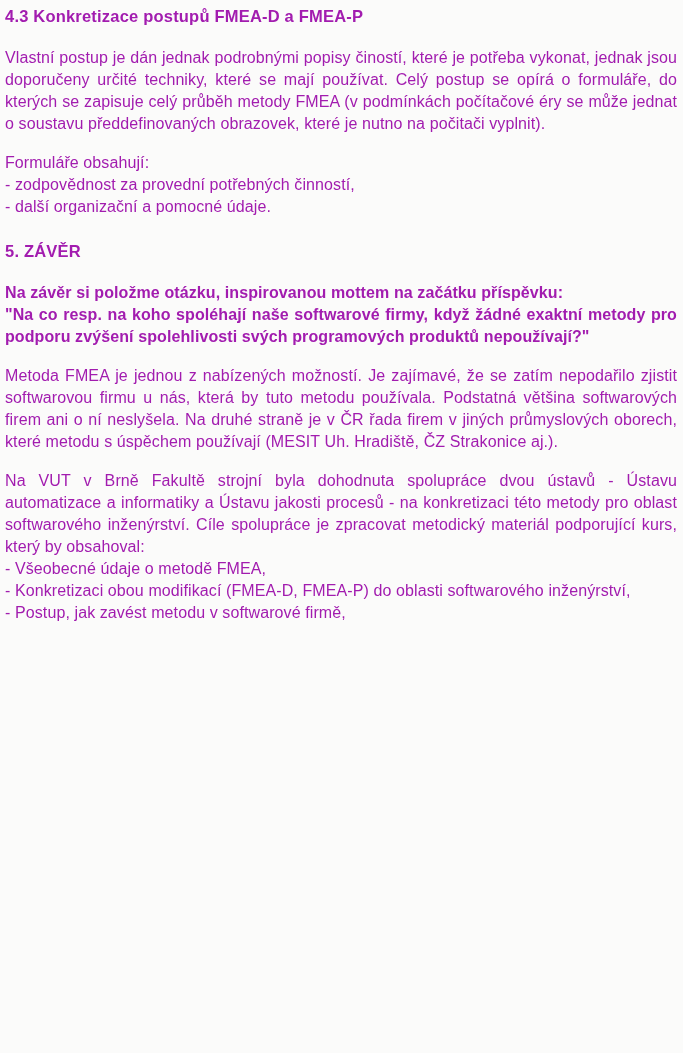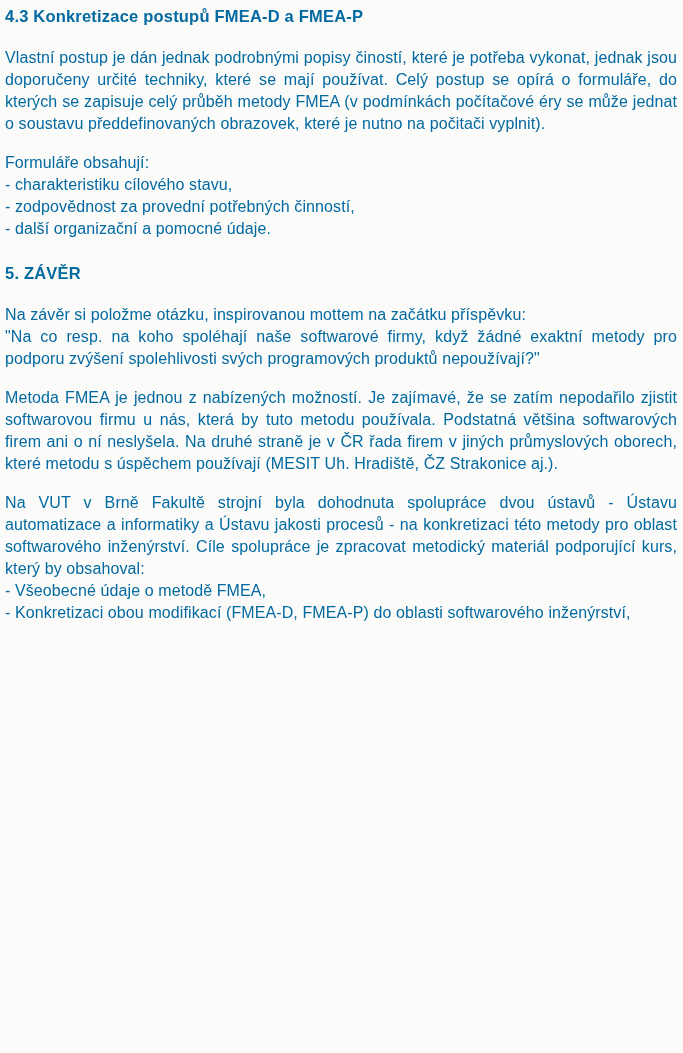--- a/index.html
+++ b/index.html
@@ -13,21 +13,21 @@
     overflow: hidden;
   }
   .page {
     box-sizing: border-box;
     width: 683px;
     height: 1053px;
     padding: 5px 6px 0 5px;
     font-family: "Liberation Sans", sans-serif;
     font-size: 16px;
     line-height: 22px;
-    color: #0369a1;
+    color: #a21caf;
     letter-spacing: 0.1px;
   }
   .heading {
     font-size: 16.5px;
     font-weight: bold;
     margin: 0 0 20px 0;
     letter-spacing: 0.2px;
   }
   .heading.h-conclusion {
     margin-top: 22px;
@@ -48,35 +48,35 @@
     padding-left: 11px;
     text-indent: -11px;
     text-align: justify;
   }
   .para-group {
     margin: 0 0 14px 0;
   }
   .para-group p.line {
     margin: 0;
     text-align: justify;
+    font-weight: bold;
   }
 </style>
 </head>
 <body>
 
 <div class="page">
 
   <h2 class="heading">4.3 Konkretizace postupů FMEA-D a FMEA-P</h2>
 
   <p class="para">Vlastní postup je dán jednak podrobnými popisy čiností, které je potřeba vykonat, jednak jsou doporučeny určité techniky, které se mají používat. Celý postup se opírá o formuláře, do kterých se zapisuje celý průběh metody FMEA (v podmínkách počítačové éry se může jednat o soustavu předdefinovaných obrazovek, které je nutno na počitači vyplnit).</p>
 
   <p class="para tight">Formuláře obsahují:</p>
 
   <ul class="dash-list">
-    <li>- charakteristiku cílového stavu,</li>
     <li>- zodpovědnost za provední potřebných činností,</li>
     <li>- další organizační a pomocné údaje.</li>
   </ul>
 
 
   <h2 class="heading h-conclusion">5. ZÁVĚR</h2>
 
   <div class="para-group">
     <p class="line">Na závěr si položme otázku, inspirovanou mottem na začátku příspěvku:</p>
     <p class="line">"Na co resp. na koho spoléhají naše softwarové firmy, když žádné exaktní metody pro podporu zvýšení spolehlivosti svých programových produktů nepoužívají?"</p>
@@ -84,15 +84,16 @@
 
 
   <p class="para">Metoda FMEA je jednou z nabízených možností. Je zajímavé, že se zatím nepodařilo zjistit softwarovou firmu u nás, která by tuto metodu používala. Podstatná většina softwarových firem ani o ní neslyšela. Na druhé straně je v ČR řada firem v jiných průmyslových oborech, které metodu s úspěchem používají (MESIT Uh. Hradiště, ČZ Strakonice aj.).</p>
 
 
   <p class="para tight">Na VUT v Brně Fakultě strojní byla dohodnuta spolupráce dvou ústavů - Ústavu automatizace a informatiky a Ústavu jakosti procesů - na konkretizaci této metody pro oblast softwarového inženýrství. Cíle spolupráce je zpracovat metodický materiál podporující kurs, který by obsahoval:</p>
 
   <ul class="dash-list">
     <li>- Všeobecné údaje o metodě FMEA,</li>
     <li>- Konkretizaci obou modifikací (FMEA-D, FMEA-P) do oblasti softwarového inženýrství,</li>
+    <li>- Postup, jak zavést metodu v softwarové firmě,</li>
   </ul>
 
 </div>
 
 </body></html>

